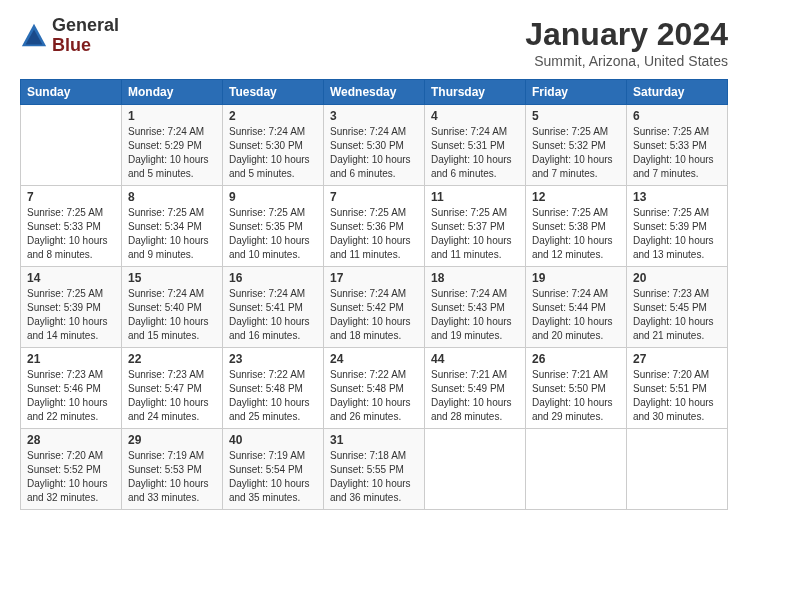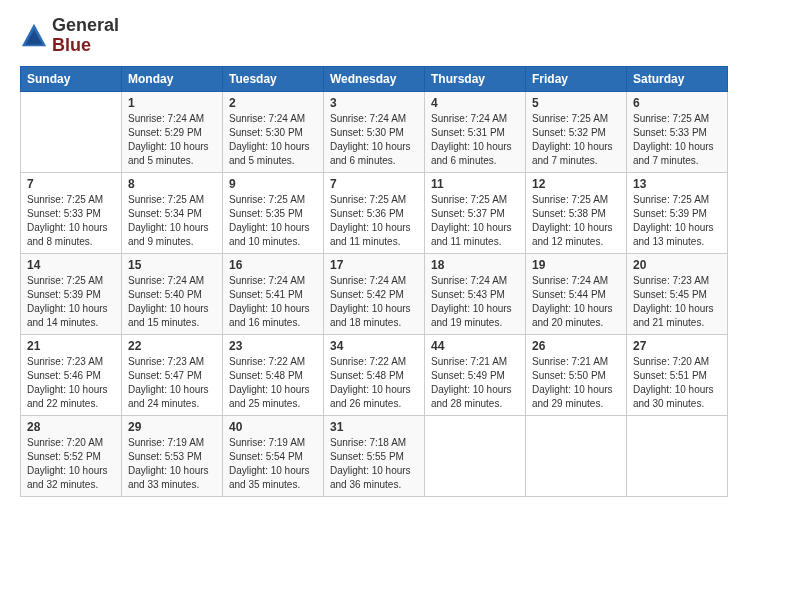--- a/index.html
+++ b/index.html
@@ -95,20 +95,24 @@
   <div class="header">
     <div class="logo">
       <svg class="logo-icon" viewBox="0 0 30 30" xmlns="http://www.w3.org/2000/svg">
         <polygon points="15,2 28,26 2,26" fill="#2a6db5"></polygon>
         <polygon points="15,8 24,24 6,24" fill="#1a4a8a"></polygon>
       </svg>
       <div class="logo-text">
         <span class="general">General</span><br>
         <span class="blue">Blue</span>
       </div>
+    </div>
+    <div class="title-block">
+      <div class="month-title">January 2024</div>
+      <div class="location">Summit, Arizona, United States</div>
     </div>
   </div>
 
   <table>
     <thead>
       <tr>
         <th>Sunday</th>
         <th>Monday</th>
         <th>Tuesday</th>
         <th>Wednesday</th>
@@ -212,21 +216,21 @@
           </td>
           <td>
             <div class="day-number">22</div>
             <div class="day-info">Sunrise: 7:23 AM<br>Sunset: 5:47 PM<br>Daylight: 10 hours and 24 minutes.</div>
           </td>
           <td>
             <div class="day-number">23</div>
             <div class="day-info">Sunrise: 7:22 AM<br>Sunset: 5:48 PM<br>Daylight: 10 hours and 25 minutes.</div>
           </td>
           <td>
-            <div class="day-number">34</div>
+            <div class="day-number">24</div>
             <div class="day-info">Sunrise: 7:22 AM<br>Sunset: 5:48 PM<br>Daylight: 10 hours and 26 minutes.</div>
           </td>
           <td>
             <div class="day-number">44</div>
             <div class="day-info">Sunrise: 7:21 AM<br>Sunset: 5:49 PM<br>Daylight: 10 hours and 28 minutes.</div>
           </td>
           <td>
             <div class="day-number">26</div>
             <div class="day-info">Sunrise: 7:21 AM<br>Sunset: 5:50 PM<br>Daylight: 10 hours and 29 minutes.</div>
           </td>

